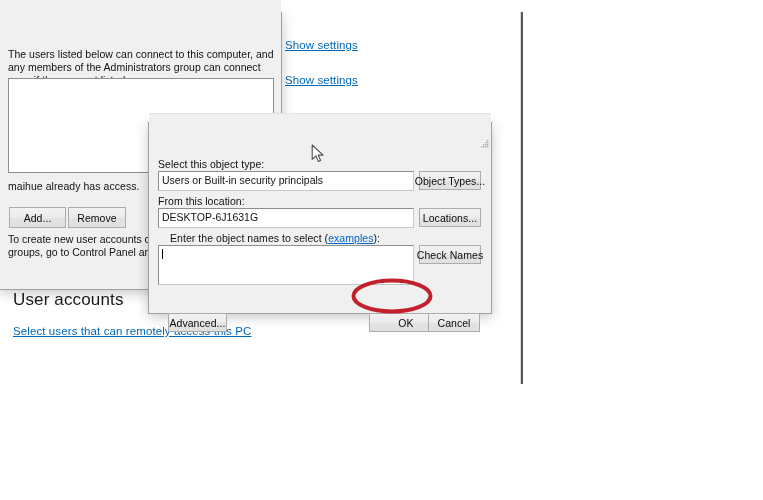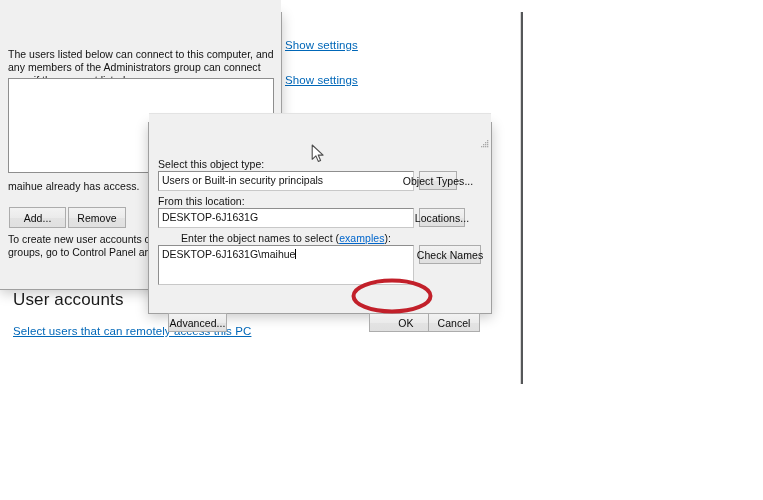--- a/index.html
+++ b/index.html
@@ -204,25 +204,25 @@
 
   
   #select-users-dialog {
     left: 148px;
     top: 122px;
     width: 342px;
     height: 190px;
   }
   #su-label-objtype { left: 9px; top: 8px; }
   #su-input-objtype { left: 9px; top: 21px; width: 256px; height: 17px; }
-  #su-btn-objtypes { left: 270px; top: 21px; width: 38px; height: 19px; }
+  #su-btn-objtypes { left: 270px; top: 21px; width: 62px; height: 19px; }
   #su-label-location { left: 9px; top: 45px; }
   #su-input-location { left: 9px; top: 58px; width: 256px; height: 17px; }
-  #su-btn-locations { left: 270px; top: 58px; width: 46px; height: 19px; }
-  #su-label-objnames { left: 20px; top: 82px; padding-left: 12px; }
+  #su-btn-locations { left: 270px; top: 58px; width: 62px; height: 19px; }
+  #su-label-objnames { left: 9px; top: 82px; padding-left: 12px; }
   #su-input-objnames {
     left: 9px; top: 95px; width: 256px; height: 40px;
     padding: 2px 0 0 3px;
   }
   #su-btn-checknames { left: 270px; top: 95px; width: 62px; height: 19px; }
   #su-btn-advanced { left: 19px; top: 163px; width: 59px; height: 19px; }
   #su-btn-ok { left: 220px; top: 163px; width: 74px; height: 19px; }
   #su-btn-cancel { left: 279px; top: 163px; width: 52px; height: 19px; text-align: right; }
   #su-resize-grip {
     position: absolute;
@@ -339,21 +339,21 @@
 
     <div class="text-box flat" id="su-input-location">DESKTOP-6J1631G</div>
 
     <div class="push-button" id="su-btn-locations">Locations...</div>
 
     <div class="field-label" id="su-label-objnames">
       <span class="under-first">Enter the object names to select (</span><a class="dlg-link" href="#">examples</a><span>):</span>
     </div>
 
     <div class="text-box flat" id="su-input-objnames">
-      <span>DESKTOP-6J1631G\maihue</span><span class="caret"></span>
+      <span class="caret"></span>
     </div>
 
     <div class="push-button" id="su-btn-checknames">Check Names</div>
 
     <div class="push-button" id="su-btn-advanced">Advanced...</div>
 
     <div class="push-button" id="su-btn-ok">OK</div>
 
     <div class="push-button" id="su-btn-cancel">Cancel</div>
 

